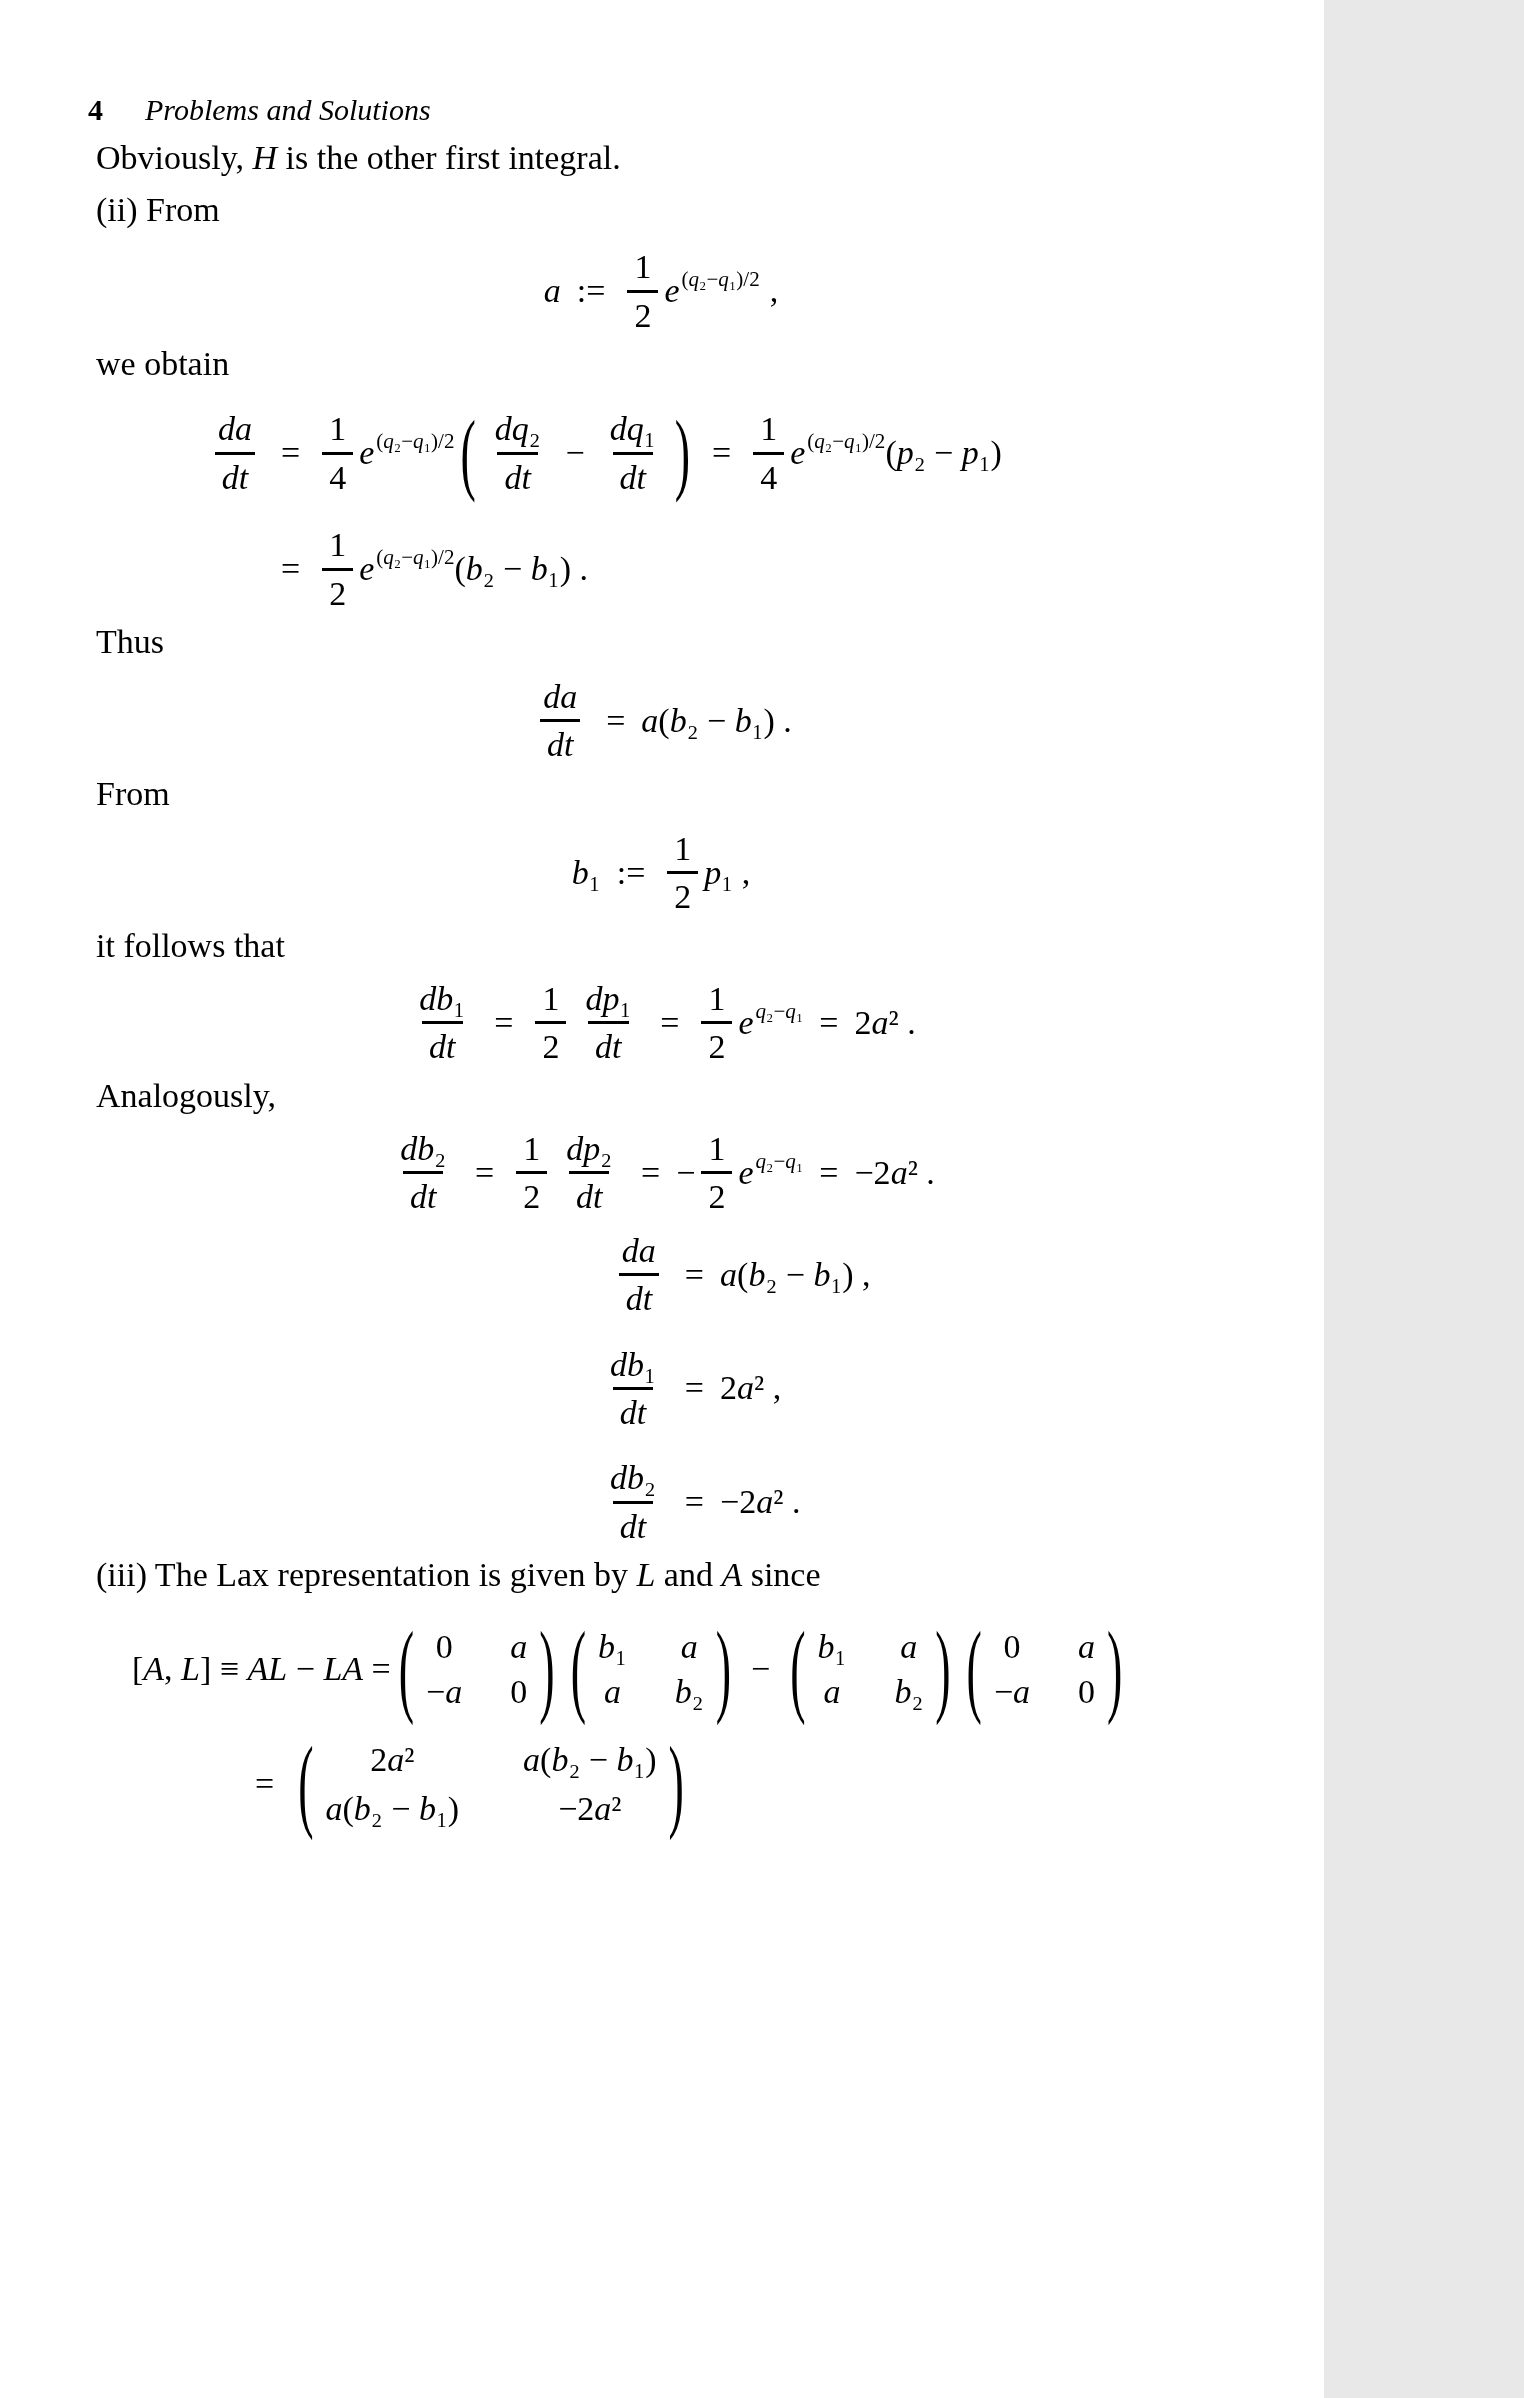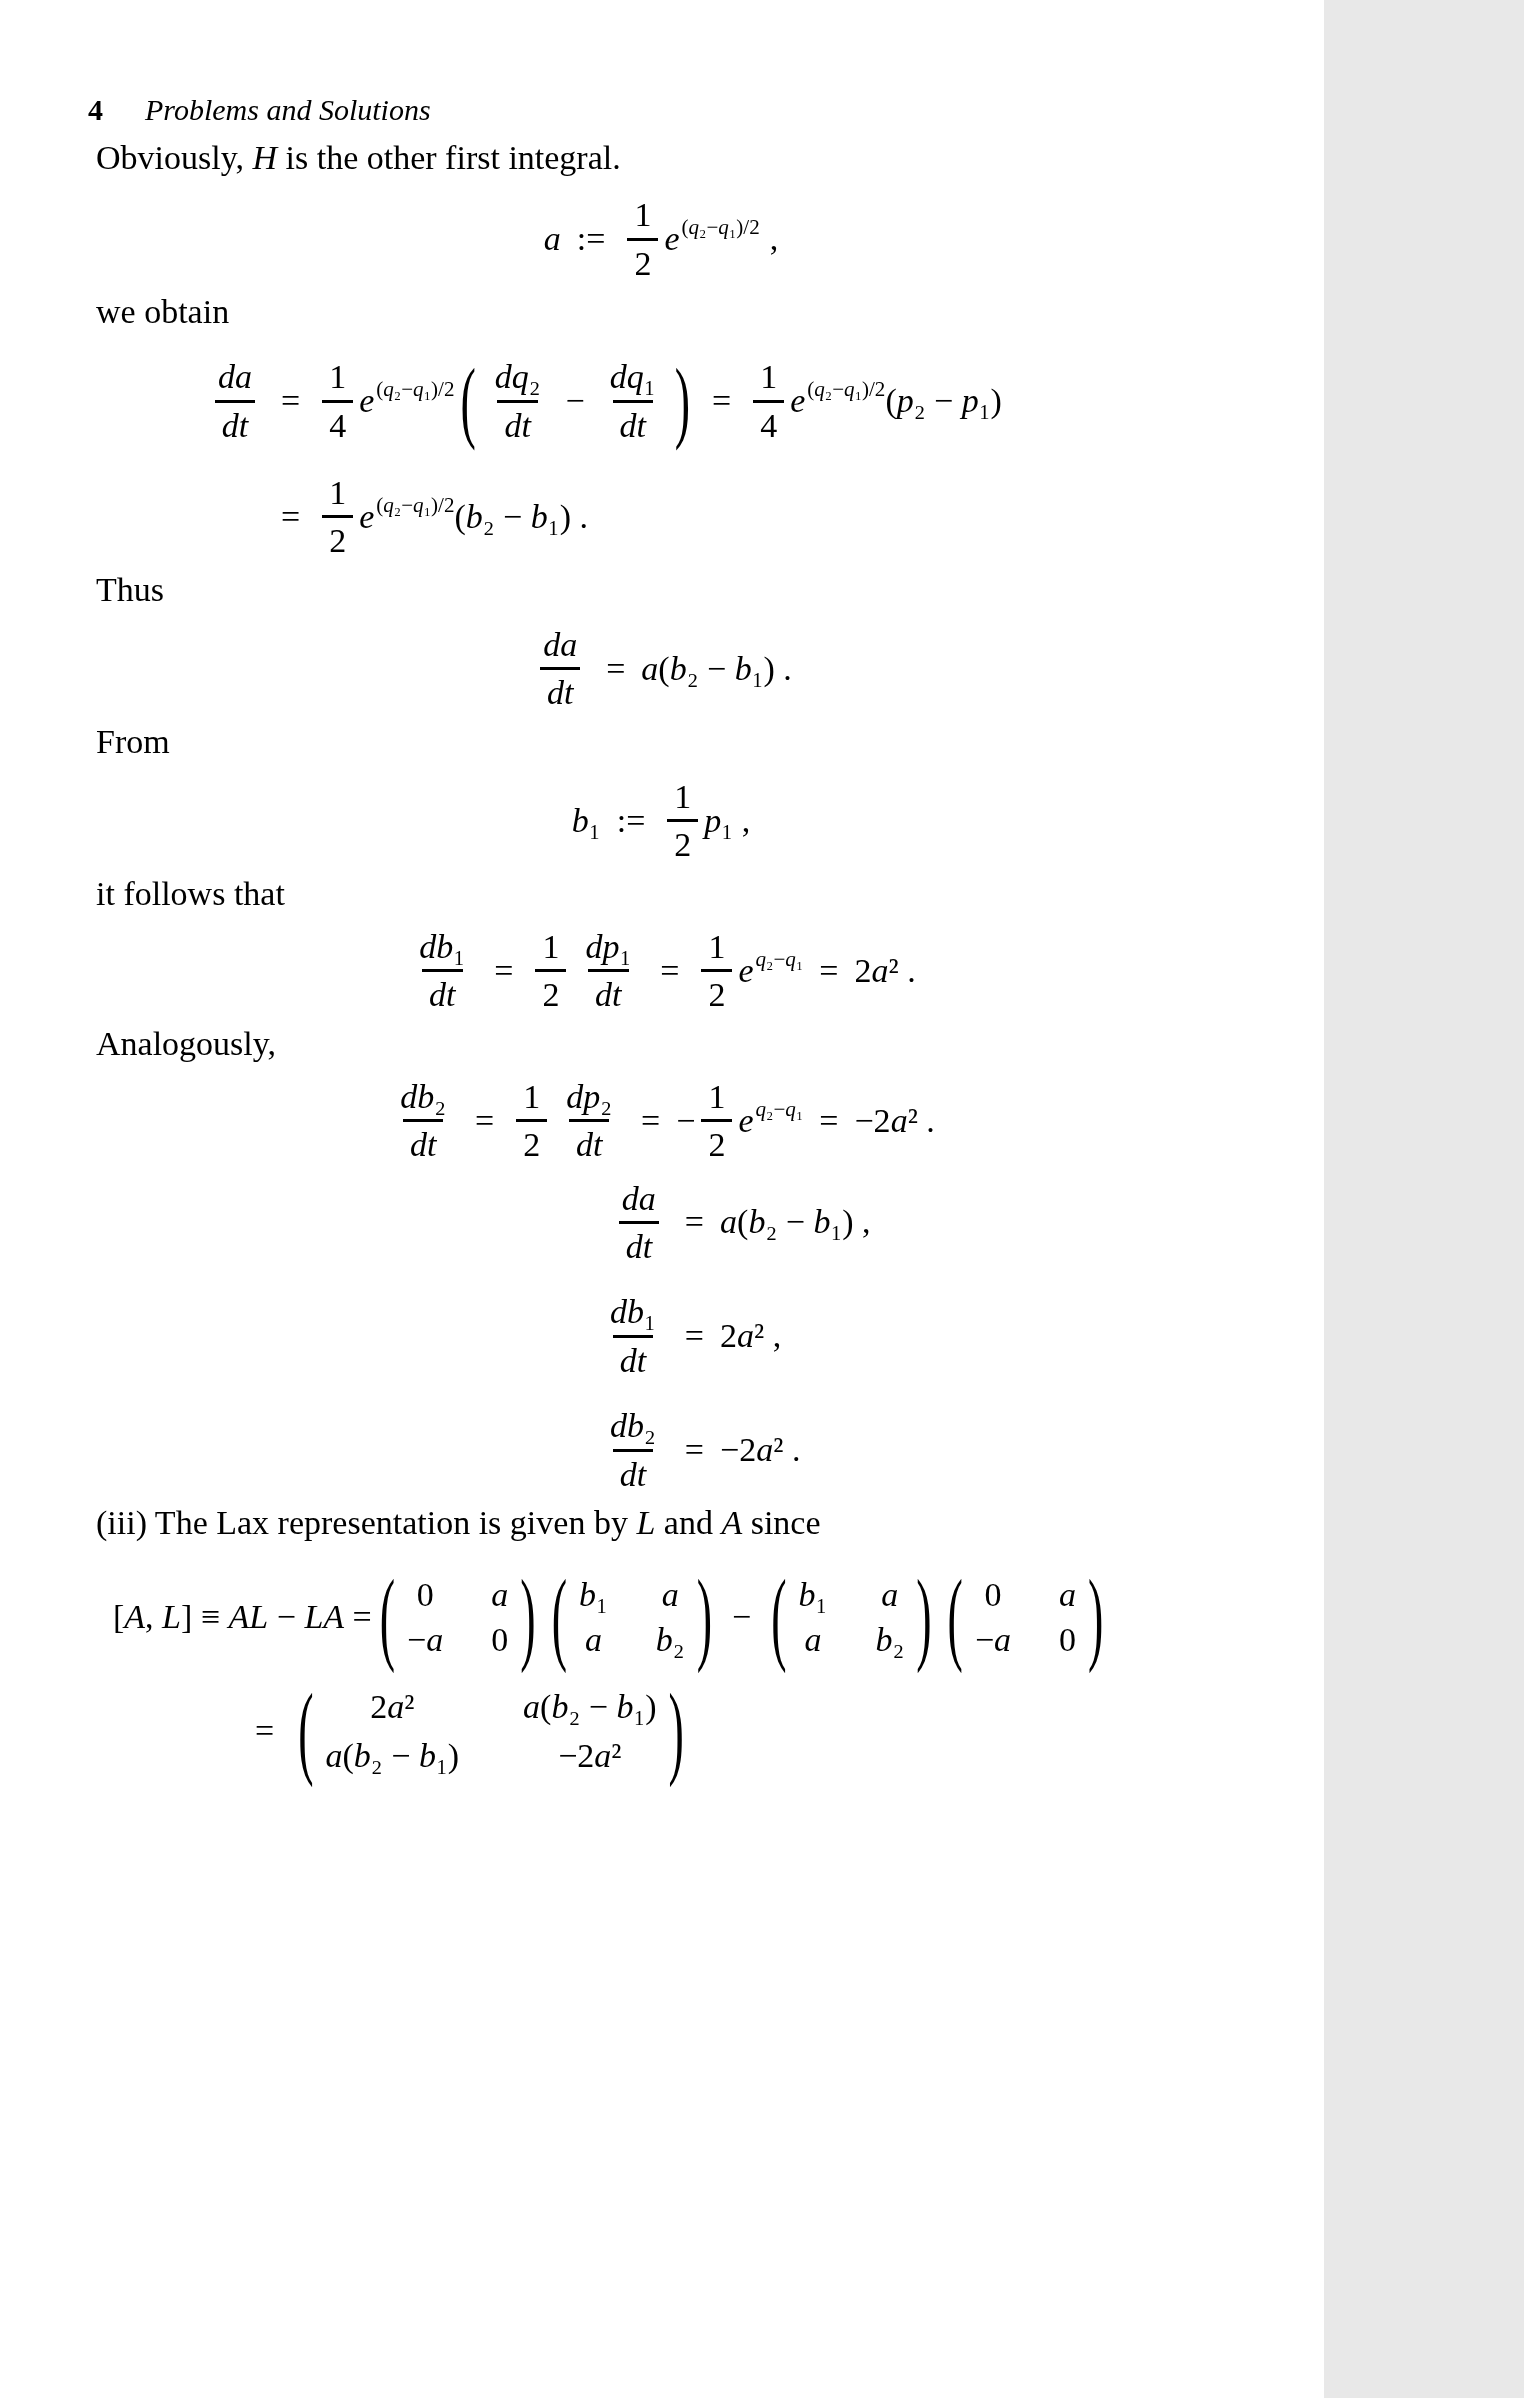--- a/index.html
+++ b/index.html
@@ -55,20 +55,21 @@
 <body>
 
 <div class="page">
 
   <div class="runhead">
     <span class="pagenum">4</span><span class="title">Problems and Solutions</span>
   </div>
 
   <p class="body m78"><span>Obviously, </span><span class="vi"><i>H</i></span><span> is the other first integral.</span></p>
 
+  <p class="body m36">(ii) From</p>
 
   <div class="eq m16">
     <span><i>a</i></span>
     <span class="rel">:=</span>
     <span class="frac">
         <span class="num">1</span>
         <span class="den">2</span>
       </span>
     <span class="pow">
         <span><i>e</i></span>
@@ -244,21 +245,21 @@
         </span>
     </span>
     <span class="cr">
       <span class="rel">=</span>
       <span>−2<i>a</i>² .</span>
     </span>
   </div>
 
   <p class="body m30"><span>(iii) The Lax representation is given by </span><span class="vi"><i>L</i></span><span> and </span><span class="vi"><i>A</i></span><span> since</span></p>
 
-  <div class="eq-left m30" style="margin-left:25px">
+  <div class="eq-left m30" style="margin-left:44px">
     <span>[<i>A</i>, <i>L</i>] ≡ <i>AL</i> − <i>LA</i> =</span>
     <span class="mat">
       <span class="matp l">(</span>
       <span class="grid">
         <span>0</span>
           <span><i>a</i></span>
         <span>−<i>a</i></span>
           <span>0</span>
       </span>
       <span class="matp r">)</span>

